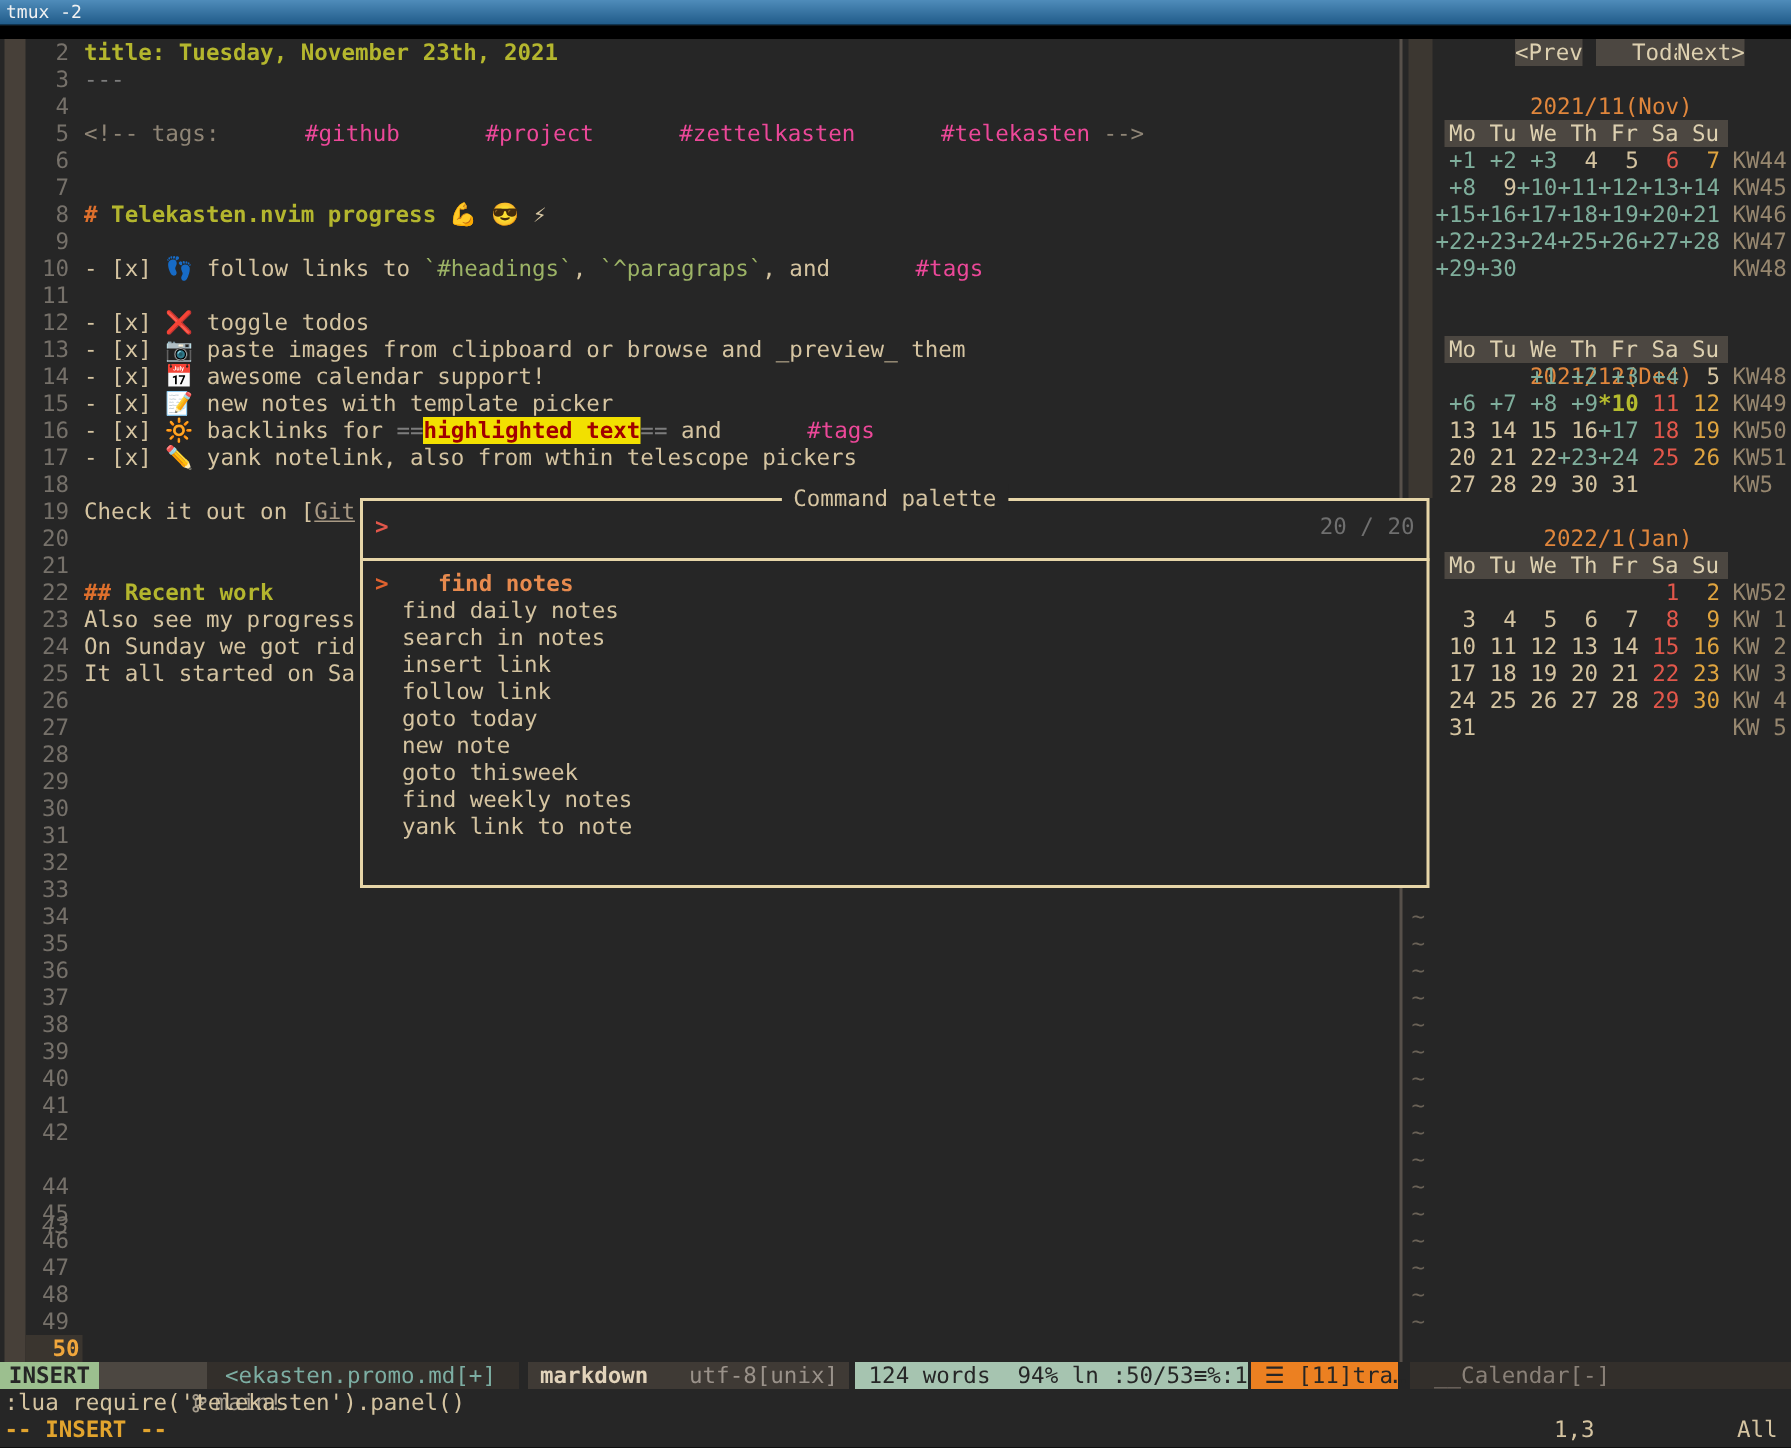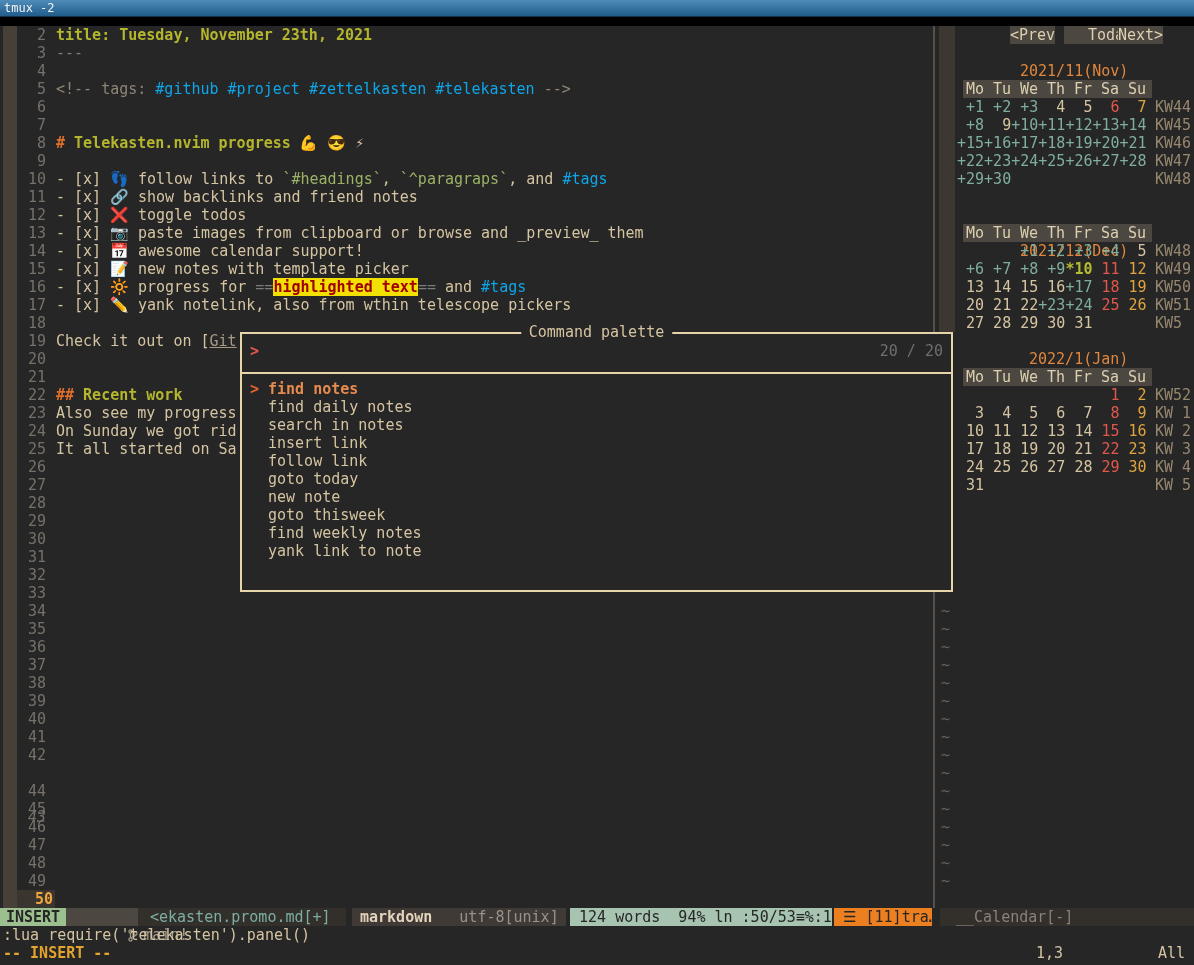--- a/index.html
+++ b/index.html
@@ -16,21 +16,21 @@
   
   .eline{position:absolute;left:0;height:18px;white-space:pre;}
   .lnum{position:absolute;left:18px;width:28px;text-align:right;color:#76716a;}
   .ltext{position:absolute;left:56px;}
   .eline.cursor .lnum{left:17px;width:38px;padding-right:2px;background:#3a352f;color:#f0a63c;font-weight:bold;box-sizing:border-box;}
   .c-mdtitle{color:#b4b62e;font-weight:bold;}
   .c-hmark{color:#dd6f2c;font-weight:bold;}
   .c-fg{color:#d5c4a1;}
   .c-dim{color:#7c7c7c;}
   .c-comment{color:#8f8576;}
-  .c-tag{color:#0ea5e9;}
+  .c-tag{color:#ec4899;margin-left:48px;}
   .c-code{color:#9cb366;}
   .c-link{color:#a89984;text-decoration:underline;}
   .c-hl{background:#f2e000;color:#a10000;font-weight:bold;}
   .c-emoji{}
   
   .navbtn{position:absolute;top:26px;width:45px;height:18px;background:#4c4741;color:#ddd0b0;text-align:left;white-space:pre;}
   .cal-title{position:absolute;color:#e0863c;white-space:pre;}
   .cal-headbg{position:absolute;width:189px;height:18px;background:#4c4741;}
   .cal-head{position:absolute;color:#ddd0b0;white-space:pre;}
   .cal-row{position:absolute;left:957px;width:240px;height:18px;white-space:pre;}
@@ -46,21 +46,21 @@
   #palette{position:absolute;left:240px;top:332px;width:713px;height:260px;background:#262626;
            border:2px solid #e6d5a8;box-sizing:border-box;}
   #palette-title{position:absolute;top:-11px;left:50%;transform:translateX(-50%);
                  background:#262626;padding:0 8px;color:#d5c4a1;white-space:pre;}
   #palette-prompt-char{position:absolute;top:8px;left:8px;color:#e2574b;font-weight:bold;}
   #palette-counter{position:absolute;top:8px;right:8px;color:#6f6f6f;white-space:pre;}
   #palette-sep{position:absolute;top:38px;left:-2px;right:-2px;height:2px;background:#e6d5a8;}
   #palette-list{position:absolute;top:46px;left:0;right:0;}
   .pitem{position:relative;height:18px;padding-left:26px;color:#d5c4a1;white-space:pre;box-sizing:border-box;}
   .pitem .pmarker{position:absolute;left:8px;color:#e0622f;font-weight:bold;}
-  .pitem.sel .plabel{color:#e78a4e;font-weight:bold;}
+  .pitem.sel .plabel{color:#e78a4e;font-weight:bold;margin-left:24px;}
   
   #statusline{position:absolute;top:908px;left:0;width:100%;height:18px;background:#262626;}
   .seg{position:absolute;top:0;height:18px;white-space:pre;box-sizing:border-box;}
   #seg-mode{left:0;width:66px;background:#9cbf8f;color:#262626;font-weight:bold;text-align:center;}
   #seg-branch{left:66px;width:72px;background:#4c4741;color:#a59c8d;padding-left:8px;}
   #seg-branch svg{vertical-align:-2px;margin-right:5px;}
   #seg-file{left:138px;width:208px;background:#332f2b;color:#7daea3;padding-left:12px;}
   #seg-ft{left:352px;width:214px;background:#3f3a35;padding-left:8px;}
   #seg-ft .ftname{color:#e2d3ba;font-weight:bold;}
   #seg-ft .enc{color:#9a928a;}
@@ -86,26 +86,26 @@
   <div id="editor-lines">
       <div class="eline" style="top: 26px; width: 930px;"><span class="lnum">2</span><span class="ltext"><span class="c-mdtitle">title: Tuesday, November 23th, 2021</span></span></div>
       <div class="eline" style="top: 44px; width: 930px;"><span class="lnum">3</span><span class="ltext"><span class="c-dim">---</span></span></div>
       <div class="eline" style="top: 62px; width: 930px;"><span class="lnum">4</span><span class="ltext"></span></div>
       <div class="eline" style="top: 80px; width: 930px;"><span class="lnum">5</span><span class="ltext"><span class="c-comment">&lt;!-- tags: </span><span class="c-tag">#github</span><span class="c-fg"> </span><span class="c-tag">#project</span><span class="c-fg"> </span><span class="c-tag">#zettelkasten</span><span class="c-fg"> </span><span class="c-tag">#telekasten</span><span class="c-comment"> --&gt;</span></span></div>
       <div class="eline" style="top: 98px; width: 930px;"><span class="lnum">6</span><span class="ltext"></span></div>
       <div class="eline" style="top: 116px; width: 930px;"><span class="lnum">7</span><span class="ltext"></span></div>
       <div class="eline" style="top: 134px; width: 930px;"><span class="lnum">8</span><span class="ltext"><span class="c-hmark"># </span><span class="c-mdtitle">Telekasten.nvim progress </span><span class="c-emoji">💪 😎 ⚡</span></span></div>
       <div class="eline" style="top: 152px; width: 930px;"><span class="lnum">9</span><span class="ltext"></span></div>
       <div class="eline" style="top: 170px; width: 930px;"><span class="lnum">10</span><span class="ltext"><span class="c-fg">- [x] </span><span class="c-emoji">👣</span><span class="c-fg"> follow links to </span><span class="c-code">`#headings`</span><span class="c-fg">, </span><span class="c-code">`^paragraps`</span><span class="c-fg">, and </span><span class="c-tag">#tags</span></span></div>
-      <div class="eline" style="top: 188px; width: 930px;"><span class="lnum">11</span><span class="ltext"><span class="c-fg">- [x] </span><span class="c-emoji">🔗</span><span class="c-fg"> show backlinks and friend notes</span></span></div>
+      <div class="eline" style="top: 188px; width: 930px;"><span class="lnum">11</span></div>
       <div class="eline" style="top: 206px; width: 930px;"><span class="lnum">12</span><span class="ltext"><span class="c-fg">- [x] </span><span class="c-emoji">❌</span><span class="c-fg"> toggle todos</span></span></div>
       <div class="eline" style="top: 224px; width: 930px;"><span class="lnum">13</span><span class="ltext"><span class="c-fg">- [x] </span><span class="c-emoji">📷</span><span class="c-fg"> paste images from clipboard or browse and _preview_ them</span></span></div>
       <div class="eline" style="top: 242px; width: 930px;"><span class="lnum">14</span><span class="ltext"><span class="c-fg">- [x] </span><span class="c-emoji">📅</span><span class="c-fg"> awesome calendar support!</span></span></div>
       <div class="eline" style="top: 260px; width: 930px;"><span class="lnum">15</span><span class="ltext"><span class="c-fg">- [x] </span><span class="c-emoji">📝</span><span class="c-fg"> new notes with template picker</span></span></div>
-      <div class="eline" style="top: 278px; width: 930px;"><span class="lnum">16</span><span class="ltext"><span class="c-fg">- [x] </span><span class="c-emoji">🔆</span><span class="c-fg"> progress for </span><span class="c-dim">==</span><span class="c-hl">highlighted text</span><span class="c-dim">==</span><span class="c-fg"> and </span><span class="c-tag">#tags</span></span></div>
+      <div class="eline" style="top: 278px; width: 930px;"><span class="lnum">16</span><span class="ltext"><span class="c-fg">- [x] </span><span class="c-emoji">🔆</span><span class="c-fg"> backlinks for </span><span class="c-dim">==</span><span class="c-hl">highlighted text</span><span class="c-dim">==</span><span class="c-fg"> and </span><span class="c-tag">#tags</span></span></div>
       <div class="eline" style="top: 296px; width: 930px;"><span class="lnum">17</span><span class="ltext"><span class="c-fg">- [x] </span><span class="c-emoji">✏️</span><span class="c-fg"> yank notelink, also from wthin telescope pickers</span></span></div>
       <div class="eline" style="top: 314px; width: 930px;"><span class="lnum">18</span><span class="ltext"></span></div>
       <div class="eline" style="top: 332px; width: 930px;"><span class="lnum">19</span><span class="ltext"><span class="c-fg">Check it out on [</span><span class="c-link">Git</span></span></div>
       <div class="eline" style="top: 350px; width: 930px;"><span class="lnum">20</span><span class="ltext"></span></div>
       <div class="eline" style="top: 368px; width: 930px;"><span class="lnum">21</span><span class="ltext"></span></div>
       <div class="eline" style="top: 386px; width: 930px;"><span class="lnum">22</span><span class="ltext"><span class="c-hmark">## </span><span class="c-mdtitle">Recent work</span></span></div>
       <div class="eline" style="top: 404px; width: 930px;"><span class="lnum">23</span><span class="ltext"><span class="c-fg">Also see my progress</span></span></div>
       <div class="eline" style="top: 422px; width: 930px;"><span class="lnum">24</span><span class="ltext"><span class="c-fg">On Sunday we got rid</span></span></div>
       <div class="eline" style="top: 440px; width: 930px;"><span class="lnum">25</span><span class="ltext"><span class="c-fg">It all started on Sa</span></span></div>
       <div class="eline" style="top: 458px; width: 930px;"><span class="lnum">26</span><span class="ltext"></span></div>

